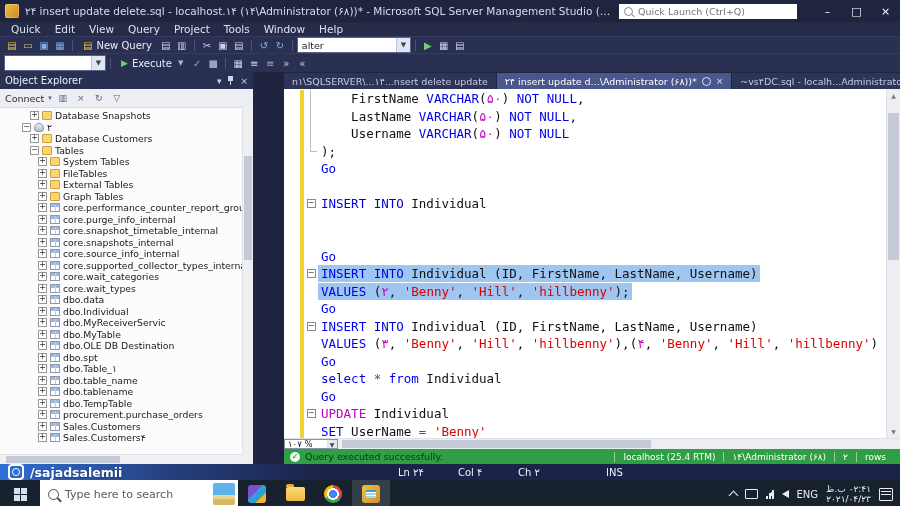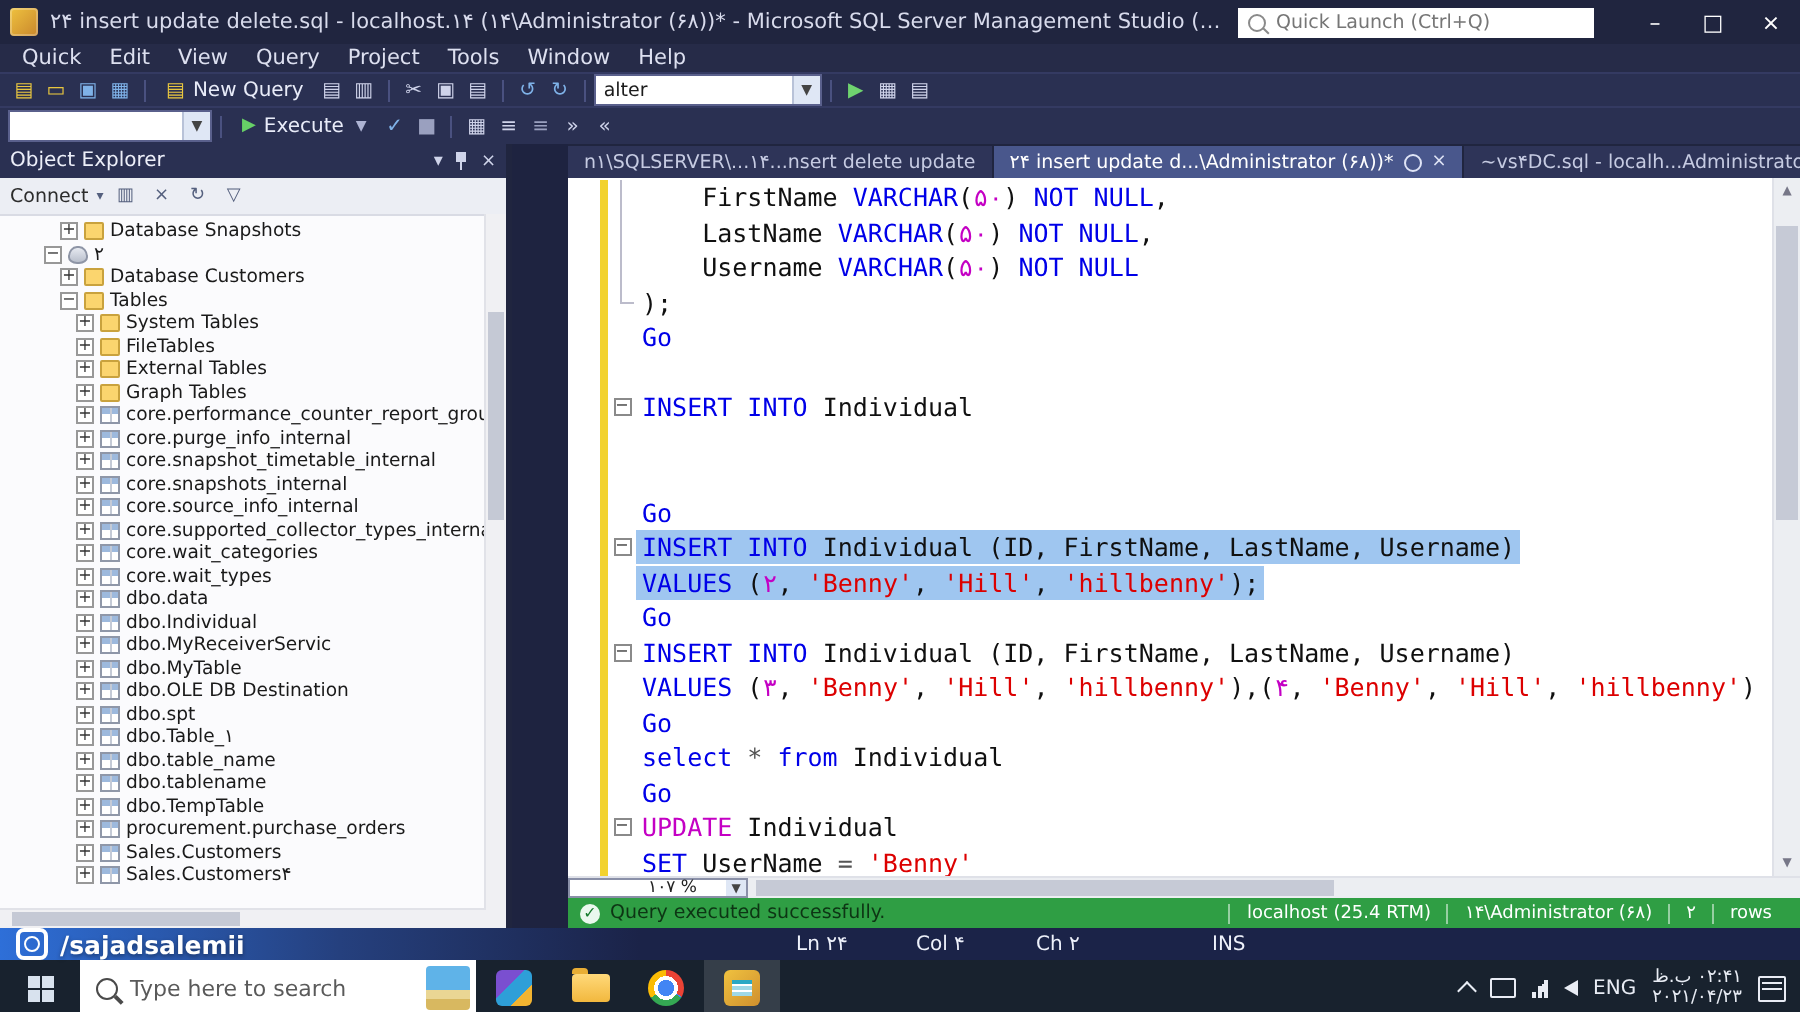--- a/index.html
+++ b/index.html
@@ -85,21 +85,21 @@
   .txt .m{color:#c400c4;}
   .txt .o{color:#555;}
   .txt .p{color:#101010;}
 
   .vscroll{position:absolute;top:0;right:0;bottom:0;width:13px;background:#eceef2;border-left:1px solid #dfe1e8;}
   .vs-arrow{height:13px;display:flex;align-items:center;justify-content:center;font-size:6px;color:#778;}
   .vs-thumb{position:absolute;left:1px;right:1px;top:24px;height:42%;background:#c6cad6;}
   .vs-bottom{position:absolute;bottom:0;left:0;right:0;}
 
   .hscroll-row{height:10px;display:flex;background:#eceef2;flex:none;border-top:1px solid #dfe1e8;}
-  .zoom-combo{width:52px;flex:none;background:#fff;border:1px solid #8a90a8;font-size:8.5px;color:#222;display:flex;align-items:center;padding-left:36px;}
+  .zoom-combo{width:52px;flex:none;background:#fff;border:1px solid #8a90a8;font-size:8.5px;color:#222;display:flex;align-items:center;}
   .zoom-combo .zval{flex:1;padding-left:3px;white-space:nowrap;}
   .zoom-combo .carrow{width:10px;align-self:stretch;background:#dfe7f5;font-size:6px;display:flex;align-items:center;justify-content:center;color:#444;}
   .hscroll{flex:1;position:relative;}
   .hs-thumb{position:absolute;top:1px;bottom:1px;left:4px;width:55%;background:#c6cad6;}
 
   .green-bar{height:15px;background:#2f9e44;display:flex;align-items:center;gap:5px;padding:0 6px;font-size:9.5px;color:#fff;flex:none;}
   .ok-icon{width:10px;height:10px;flex:none;border-radius:50%;background:#eaf8ee;color:#157a2c;font-size:8px;line-height:10px;text-align:center;}
   .gb-msg{color:#0d3514;white-space:nowrap;}
   .gb-segs{margin-left:auto;display:flex;}
   .gb-seg{padding:0 8px;border-left:1px solid rgba(255,255,255,.5);white-space:nowrap;font-size:9px;}

